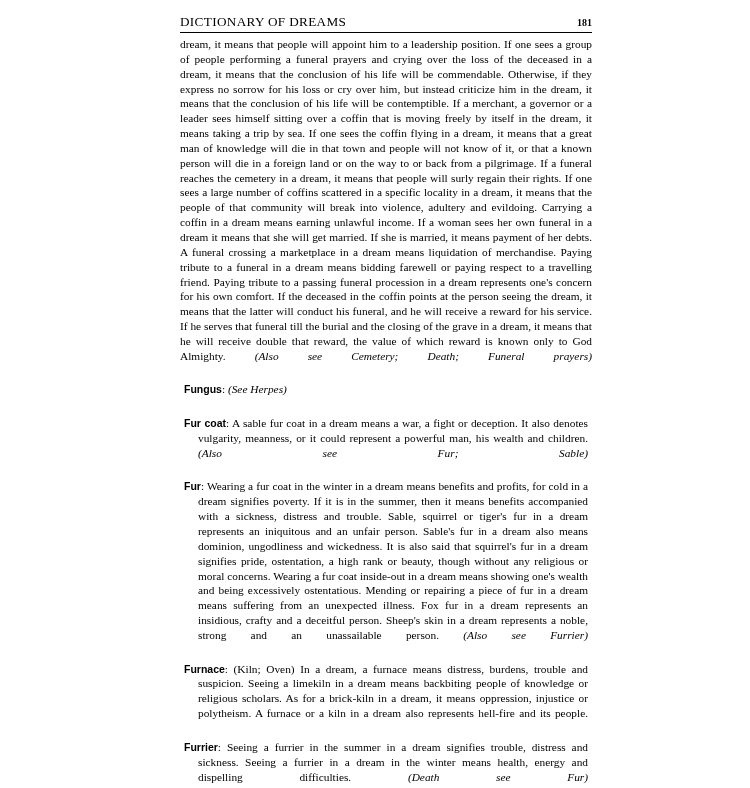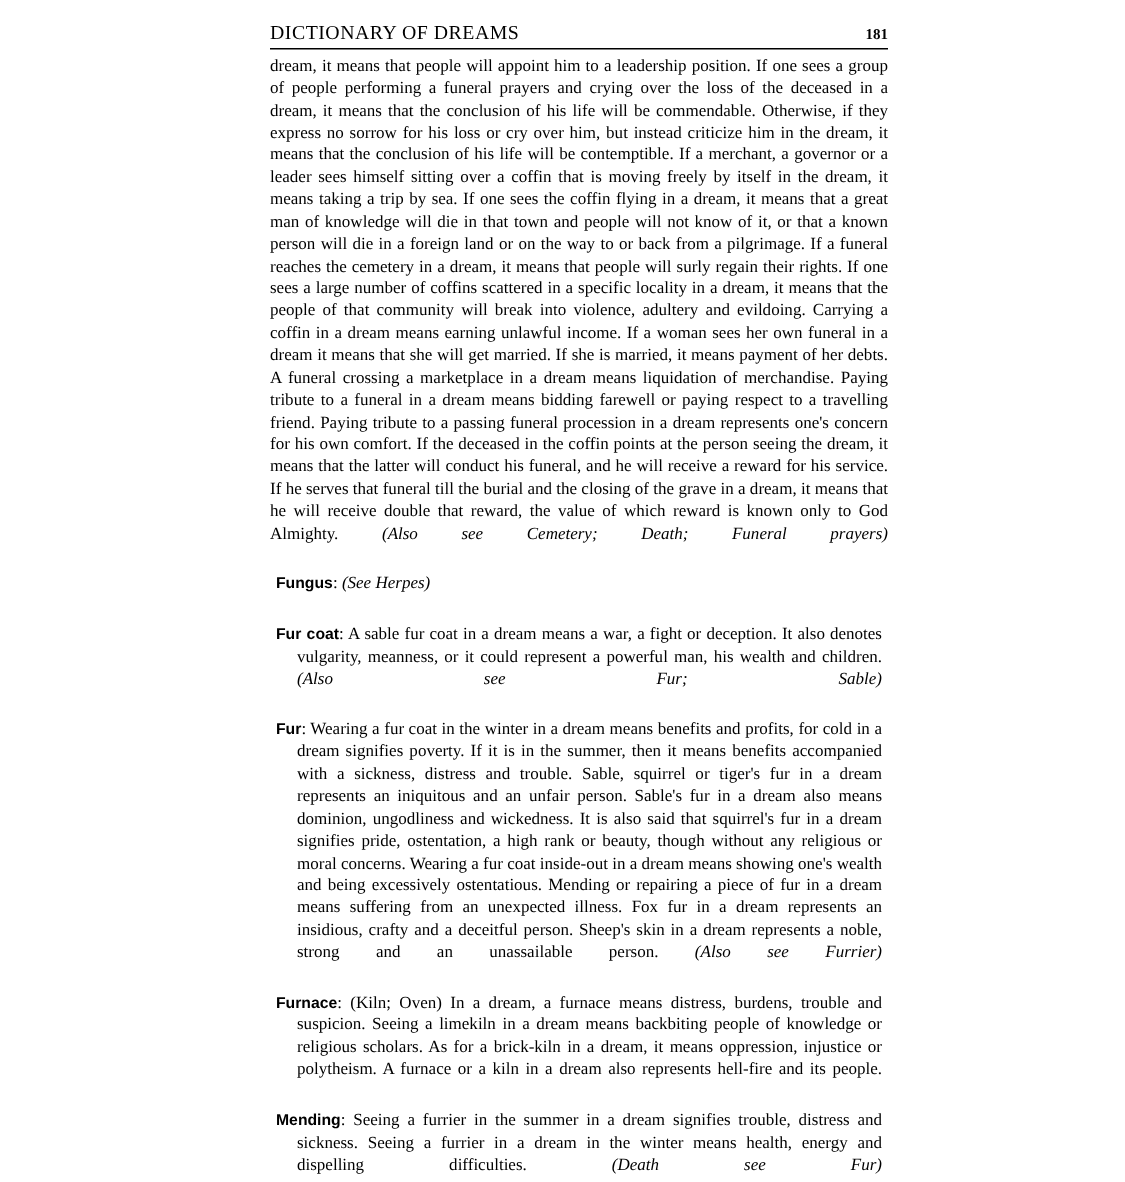--- a/index.html
+++ b/index.html
@@ -101,18 +101,18 @@
 
     <hr class="rule">
 
     <p class="body-para"><span>dream, it means that people will appoint him to a leadership position. If one sees a group of people performing a funeral prayers and crying over the loss of the deceased in a dream, it means that the conclusion of his life will be commendable. Otherwise, if they express no sorrow for his loss or cry over him, but instead criticize him in the dream, it means that the conclusion of his life will be contemptible. If a merchant, a governor or a leader sees himself sitting over a coffin that is moving freely by itself in the dream, it means taking a trip by sea. If one sees the coffin flying in a dream, it means that a great man of knowledge will die in that town and people will not know of it, or that a known person will die in a foreign land or on the way to or back from a pilgrimage. If a funeral reaches the cemetery in a dream, it means that people will surly regain their rights. If one sees a large number of coffins scattered in a specific locality in a dream, it means that the people of that community will break into violence, adultery and evildoing. Carrying a coffin in a dream means earning unlawful income. If a woman sees her own funeral in a dream it means that she will get married. If she is married, it means payment of her debts. A funeral crossing a marketplace in a dream means liquidation of merchandise. Paying tribute to a funeral in a dream means bidding farewell or paying respect to a travelling friend. Paying tribute to a passing funeral procession in a dream represents one's concern for his own comfort. If the deceased in the coffin points at the person seeing the dream, it means that the latter will conduct his funeral, and he will receive a reward for his service. If he serves that funeral till the burial and the closing of the grave in a dream, it means that he will receive double that reward, the value of which reward is known only to God Almighty. </span><span class="xref">(Also see Cemetery; Death; Funeral prayers)</span></p>
 
     <div id="entry-list">
         <p class="entry entry-short"><span class="headword">Fungus</span><span>: </span><span></span><span class="xref">(See Herpes)</span></p>
         <p class="entry"><span class="headword">Fur coat</span><span>: </span><span>A sable fur coat in a dream means a war, a fight or deception. It also denotes vulgarity, meanness, or it could represent a powerful man, his wealth and children. </span><span class="xref">(Also see Fur; Sable)</span></p>
         <p class="entry"><span class="headword">Fur</span><span>: </span><span>Wearing a fur coat in the winter in a dream means benefits and profits, for cold in a dream signifies poverty. If it is in the summer, then it means benefits accompanied with a sickness, distress and trouble. Sable, squirrel or tiger's fur in a dream represents an iniquitous and an unfair person. Sable's fur in a dream also means dominion, ungodliness and wickedness. It is also said that squirrel's fur in a dream signifies pride, ostentation, a high rank or beauty, though without any religious or moral concerns. Wearing a fur coat inside-out in a dream means showing one's wealth and being excessively ostentatious. Mending or repairing a piece of fur in a dream means suffering from an unexpected illness. Fox fur in a dream represents an insidious, crafty and a deceitful person. Sheep's skin in a dream represents a noble, strong and an unassailable person. </span><span class="xref">(Also see Furrier)</span></p>
         <p class="entry"><span class="headword">Furnace</span><span>: </span><span>(Kiln; Oven) In a dream, a furnace means distress, burdens, trouble and suspicion. Seeing a limekiln in a dream means backbiting people of knowledge or religious scholars. As for a brick-kiln in a dream, it means oppression, injustice or polytheism. A furnace or a kiln in a dream also represents hell-fire and its people.</span><span class="xref"></span></p>
-        <p class="entry"><span class="headword">Mending</span><span>: </span><span>Seeing a furrier in the summer in a dream signifies trouble, distress and sickness. Seeing a furrier in a dream in the winter means health, energy and dispelling difficulties. </span><span class="xref">(Death see Fur)</span></p>
+        <p class="entry"><span class="headword">Furrier</span><span>: </span><span>Seeing a furrier in the summer in a dream signifies trouble, distress and sickness. Seeing a furrier in a dream in the winter means health, energy and dispelling difficulties. </span><span class="xref">(Death see Fur)</span></p>
         <p class="entry entry-short"><span class="headword">Fury</span><span>: </span><span></span><span class="xref">(See Anger)</span></p>
       </div>
 
   </div>
 </div>
 
 </body></html>

